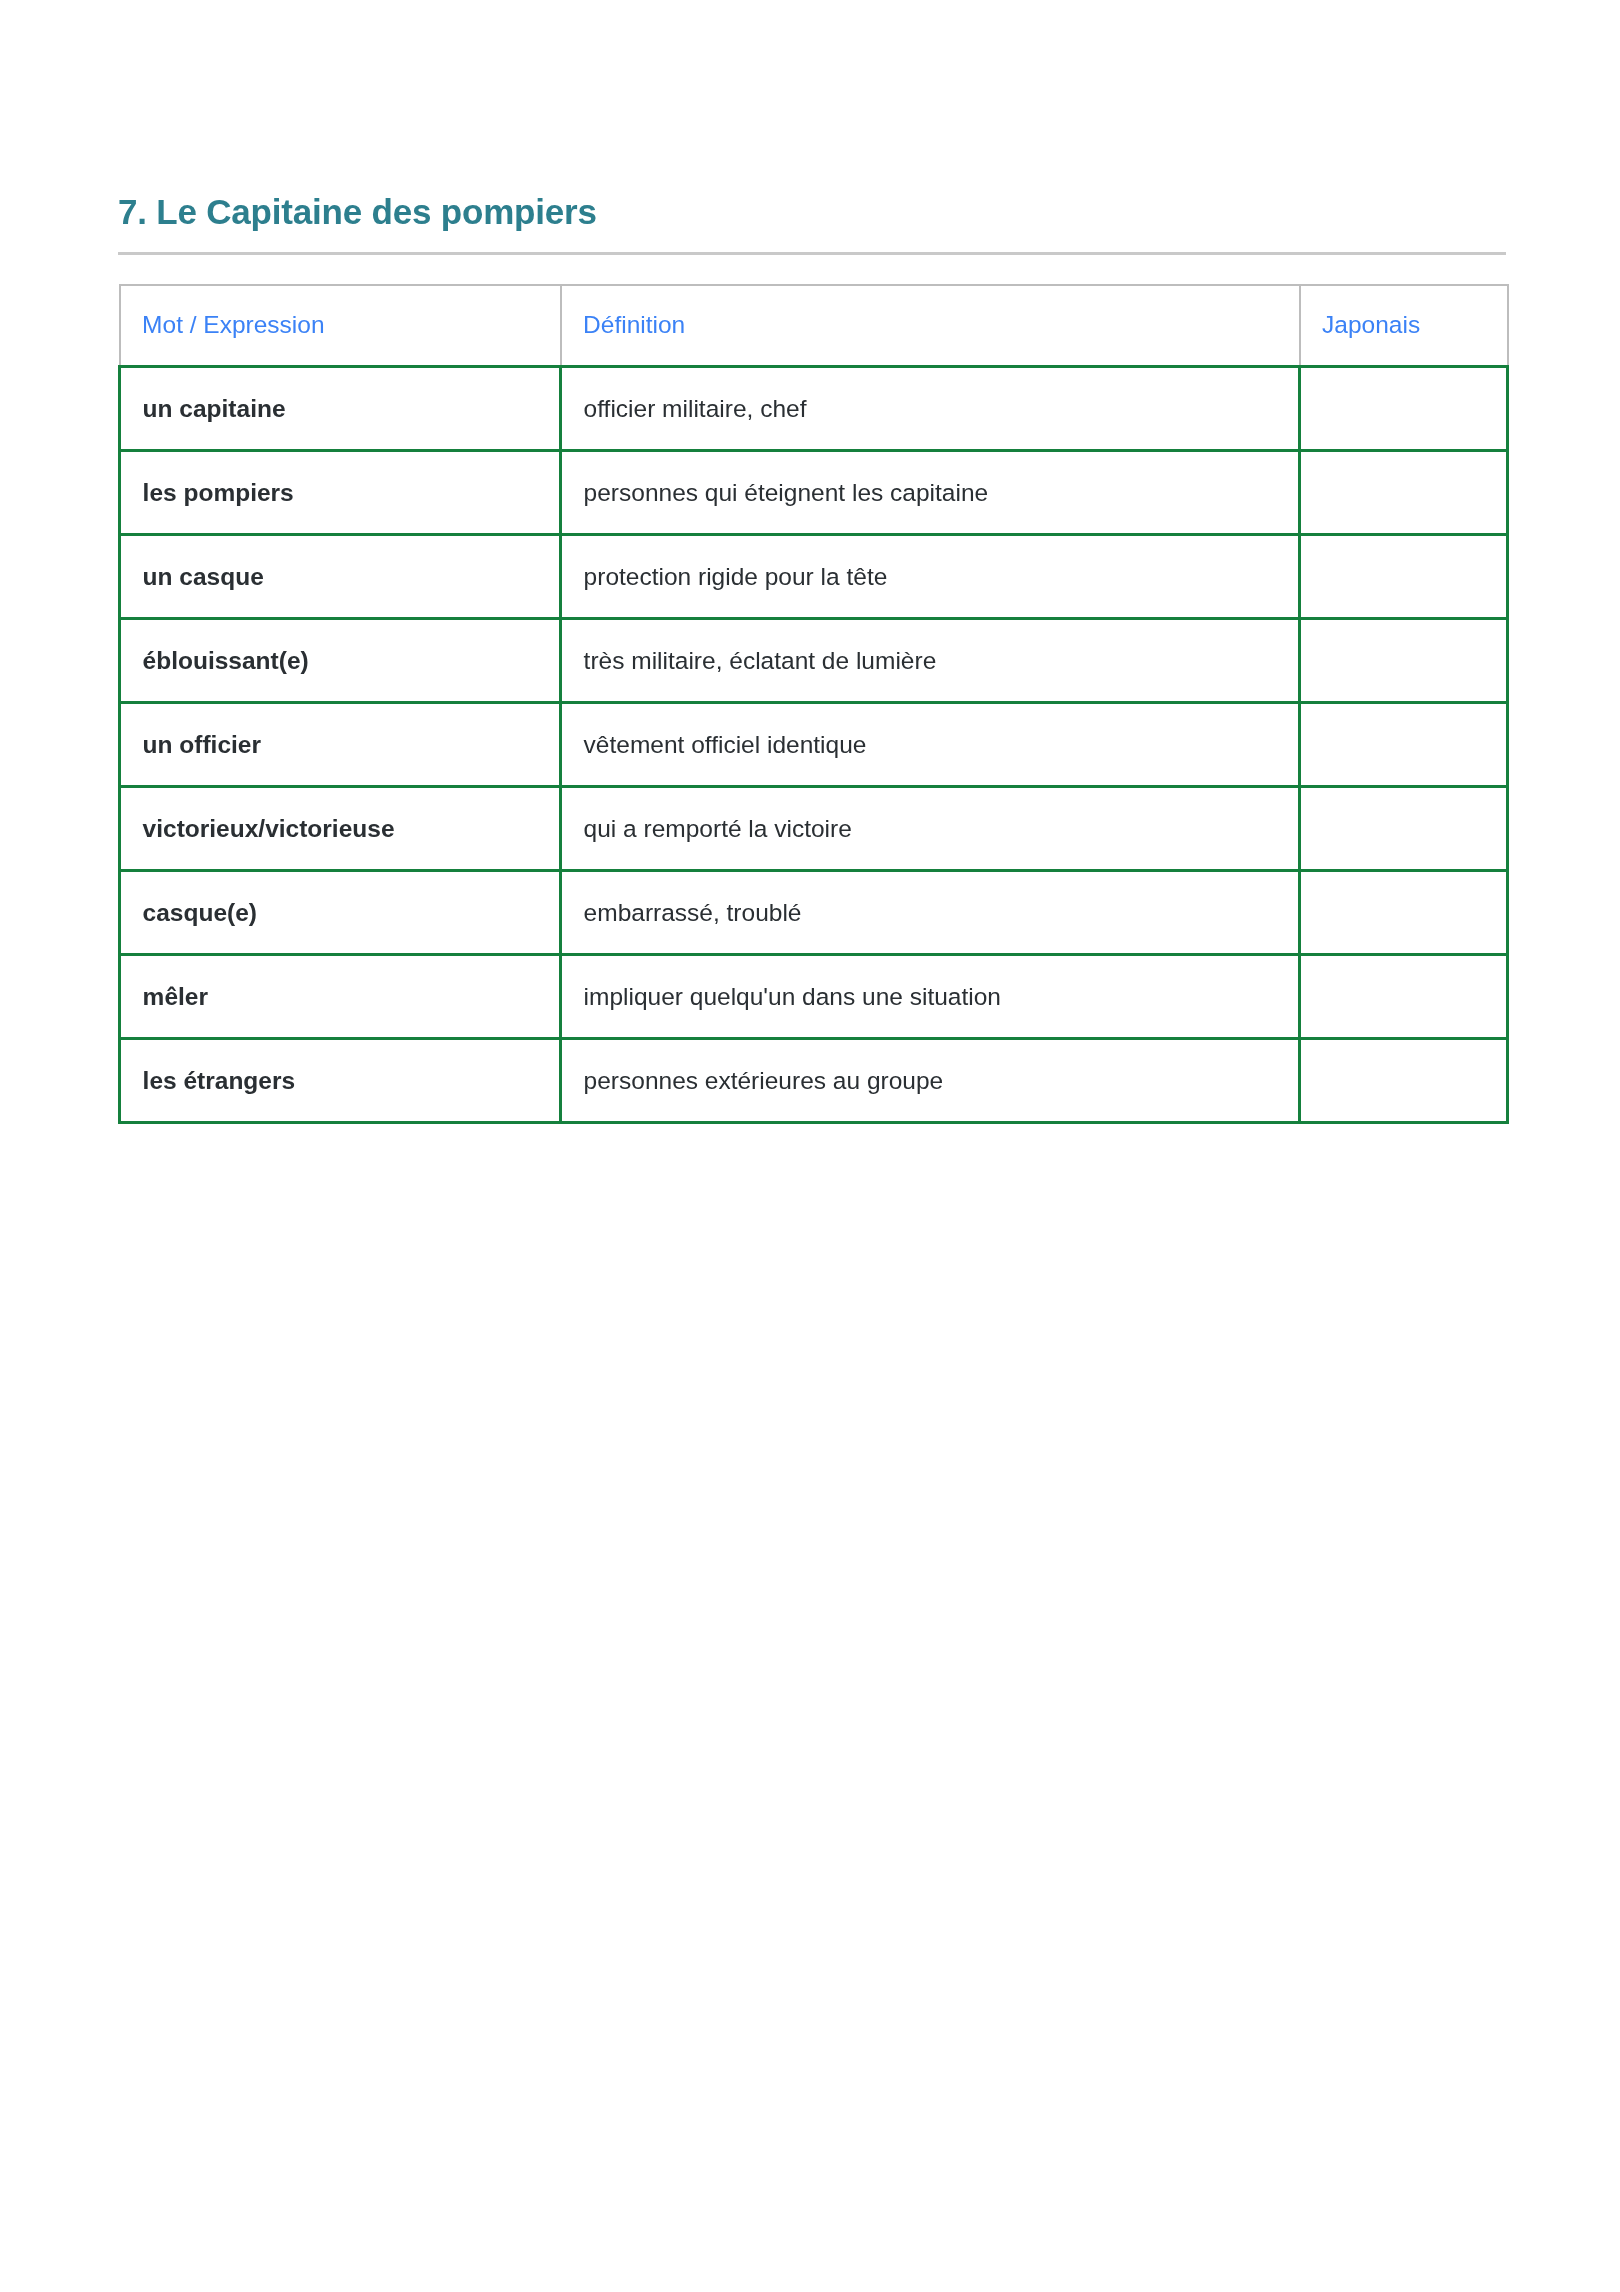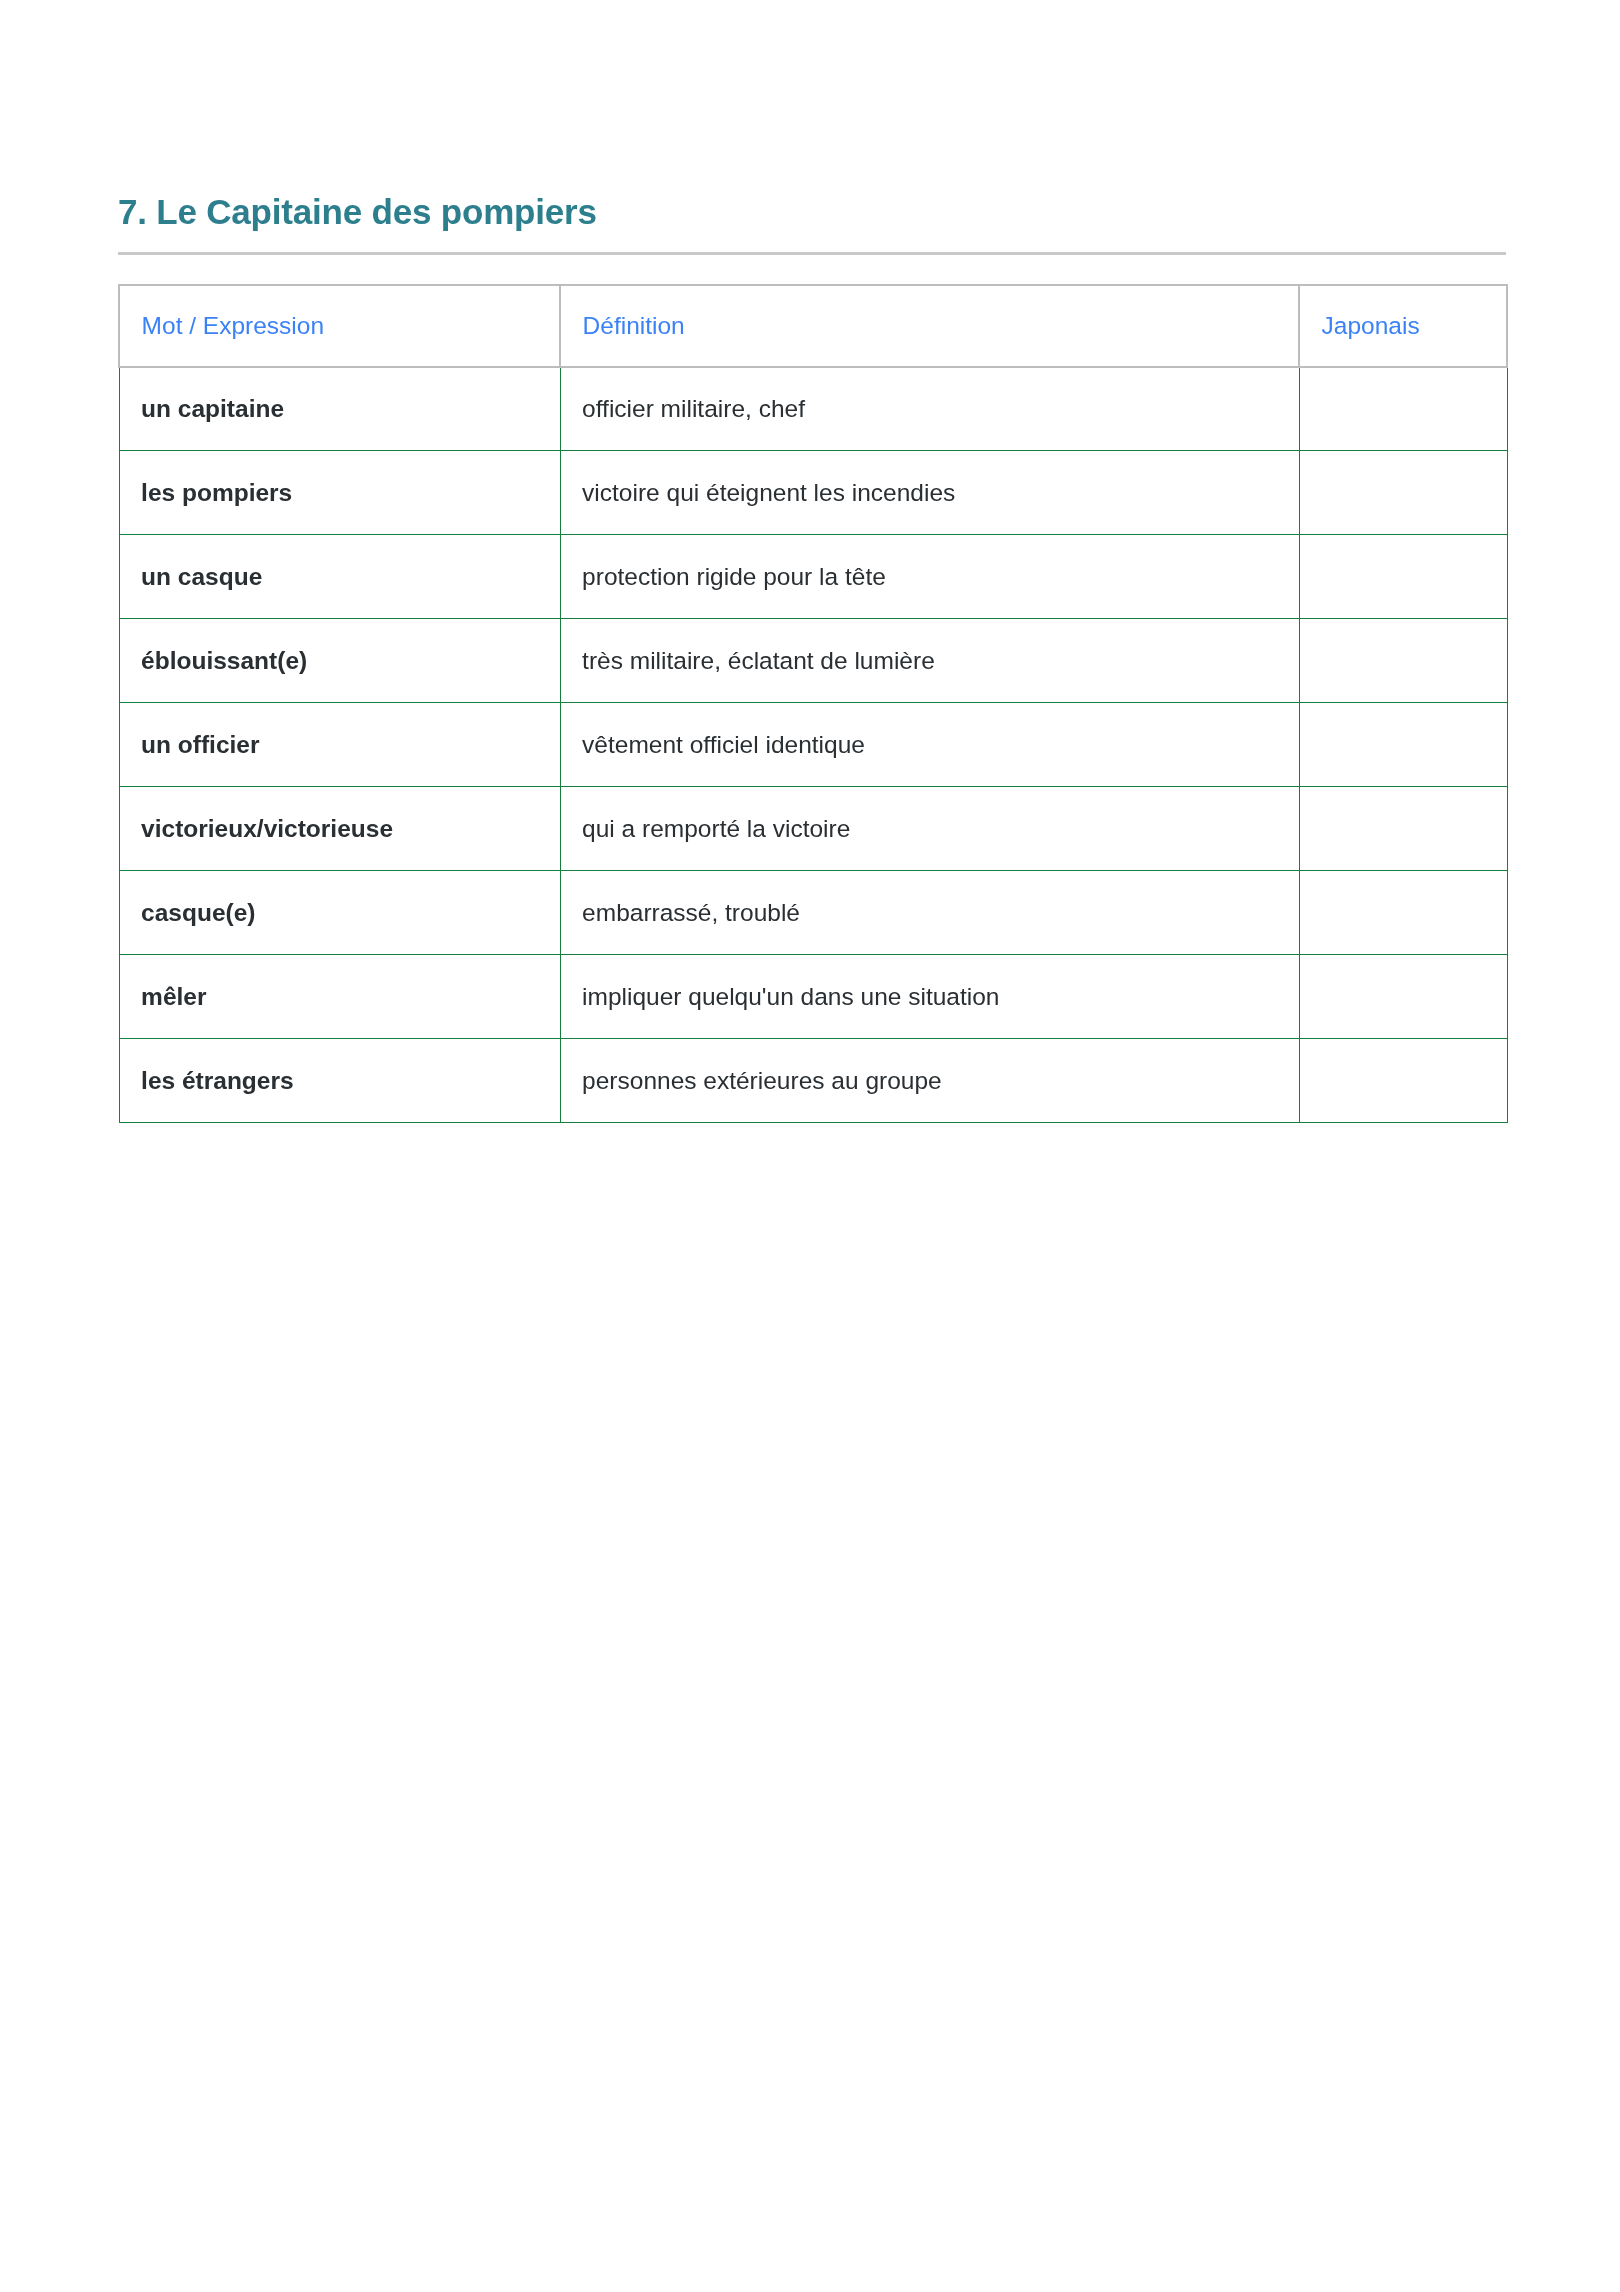--- a/index.html
+++ b/index.html
@@ -57,21 +57,21 @@
     table-layout: fixed;
     background: #ffffff;
   }
 
   .vocab-table col.c-word { width: 441px; }
   .vocab-table col.c-def  { width: 739px; }
   .vocab-table col.c-jp   { width: 208px; }
 
   .vocab-table th,
   .vocab-table td {
-    border: 1px solid #15803d;
+    border: 3px solid #15803d;
     vertical-align: middle;
     text-align: left;
     padding: 0 21.6px;
     box-sizing: border-box;
   }
 
   .vocab-table thead th {
     height: 82px;
     border-color: #bdbdbd;
     border-width: 2px;
@@ -129,21 +129,21 @@
         </tr>
       </thead>
       <tbody id="vocab-body">
           <tr>
             <td class="word w-blue">un capitaine</td>
             <td class="definition">officier militaire, chef</td>
             <td class="jp"></td>
           </tr>
           <tr>
             <td class="word w-blue">les pompiers</td>
-            <td class="definition">victoire qui éteignent les incendies</td>
+            <td class="definition">personnes qui éteignent les capitaine</td>
             <td class="jp"></td>
           </tr>
           <tr>
             <td class="word w-blue">un casque</td>
             <td class="definition">protection rigide pour la tête</td>
             <td class="jp"></td>
           </tr>
           <tr>
             <td class="word w-purple">éblouissant(e)</td>
             <td class="definition">très militaire, éclatant de lumière</td>

